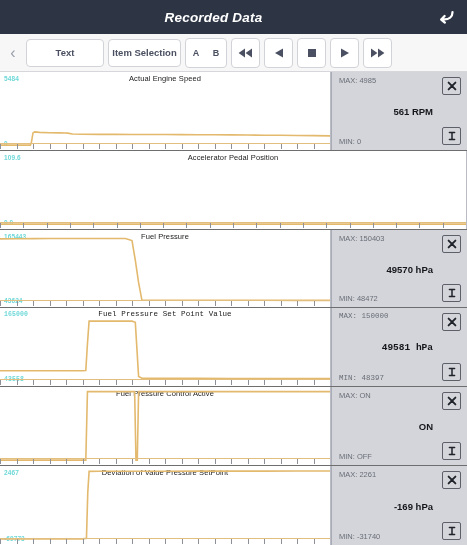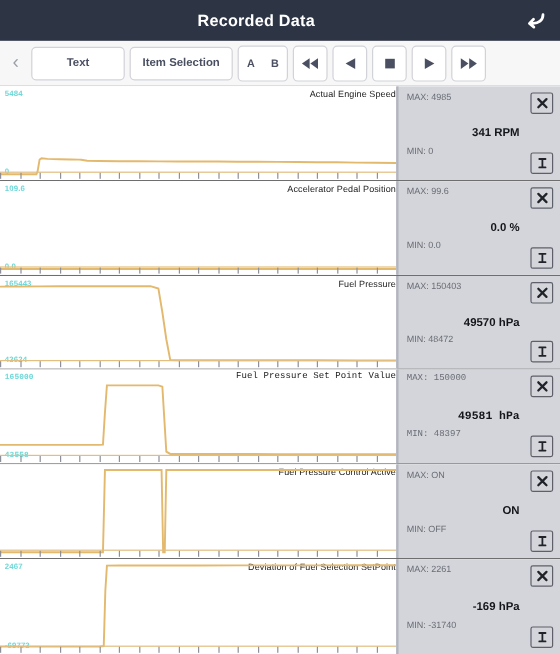--- a/index.html
+++ b/index.html
@@ -11,21 +11,21 @@
   }
   #app{width:467px;height:545px;position:relative;background:#f2f2f2;}
 
   
   .titlebar{
     height:34px;background:#2d3545;color:#ffffff;
     display:flex;align-items:center;position:relative;
   }
   .titlebar .title{
     flex:1;text-align:center;font-size:13.5px;font-weight:bold;
-    letter-spacing:.2px;
+    letter-spacing:.2px;font-style:italic;
   }
   .titlebar .backbtn{
     width:40px;height:34px;display:flex;align-items:center;justify-content:center;
     font-size:17px;color:#ffffff;
   }
   .titlebar .backbtn svg{display:block;}
 
   
   .toolbar{
     height:38px;background:#f7f7f8;border-bottom:1px solid #d7d7db;
@@ -35,21 +35,21 @@
     width:18px;height:30px;display:flex;align-items:center;justify-content:center;
     color:#9aa0ab;font-size:16px;font-weight:300;flex:none;
   }
   .tbtn{
     height:28px;background:#ffffff;border:1px solid #d2d3d8;border-radius:4px;
     display:flex;align-items:center;justify-content:center;
     font-size:9.5px;font-weight:bold;color:#4a5061;
     padding:0 8px;box-sizing:border-box;flex:none;white-space:nowrap;
   }
   .tbtn.text{width:78px;}
-  .tbtn.item{width:86px;}
+  .tbtn.item{width:73px;}
   .abgroup{
     height:28px;background:#ffffff;border:1px solid #d2d3d8;border-radius:4px;
     display:flex;align-items:stretch;overflow:hidden;flex:none;
   }
   .abgroup .ab{
     width:20px;display:flex;align-items:center;justify-content:center;
     font-size:9px;font-weight:bold;color:#4a5061;
   }
   .abgroup .timeval{
     width:58px;background:#a7a9b4;color:#ffffff;
@@ -74,41 +74,41 @@
     position:relative;flex:1;background:#ffffff;overflow:hidden;
     border-right:1px solid #b9bcc4;
   }
   .ylabel{
     position:absolute;left:4px;font-size:6.5px;font-weight:bold;
     color:#6fd8d8;letter-spacing:.1px;
   }
   .ylabel.top{top:3px;}
   .ylabel.bot{bottom:3px;}
   .plottitle{
-    position:absolute;left:0;right:0;top:2px;text-align:right;
+    position:absolute;left:0;right:0;top:2px;text-align:center;
     font-size:7.5px;color:#1b1b1b;font-weight:normal;letter-spacing:.1px;
     pointer-events:none;
   }
   .plot svg.trace{position:absolute;left:0;top:0;width:100%;height:100%;}
 
   
   .axis{position:absolute;left:0;right:0;bottom:0;height:7px;}
   .axis .base{position:absolute;left:0;right:0;top:0;height:1px;background:#e2be7f;}
   .axis .tick{position:absolute;top:1px;width:1px;height:5px;background:#8d9099;}
 
   
   .info{
     width:136px;flex:none;background:#d3d5da;position:relative;box-sizing:border-box;
     border-left:1px solid #a9acb4;
   }
   .info .maxv{
     position:absolute;left:7px;top:4px;font-size:7.5px;color:#6a6d76;font-weight:normal;
   }
   .info .minv{
-    position:absolute;left:7px;bottom:20px;font-size:7.5px;color:#6a6d76;font-weight:normal;
+    position:absolute;left:7px;bottom:4px;font-size:7.5px;color:#6a6d76;font-weight:normal;
   }
   .info .curv{
     position:absolute;left:7px;right:34px;top:50%;transform:translateY(-50%);
     text-align:right;font-size:9.5px;font-weight:bold;color:#14161b;
   }
   .iconbtn{
     position:absolute;right:6px;width:17px;height:16px;
     background:#d3d5da;border:1px solid #5d6069;border-radius:2px;
     display:flex;align-items:center;justify-content:center;
   }
@@ -201,21 +201,21 @@
             <div class="tick" style="left: 80%;"></div>
             <div class="tick" style="left: 85%;"></div>
             <div class="tick" style="left: 90%;"></div>
             <div class="tick" style="left: 95%;"></div>
             <div class="tick" style="left: 100%;"></div>
           </div>
         </div>
         <div class="info">
           <div class="maxv">MAX: 4985</div>
           <div class="minv">MIN: 0</div>
-          <div class="curv">341 RPM</div>
+          <div class="curv">561 RPM</div>
           <div class="iconbtn close">
             <svg width="10" height="10" viewBox="0 0 10 10" aria-hidden="true">
               <path d="M1.6 1.6 L8.4 8.4 M8.4 1.6 L1.6 8.4" stroke="#20232a" stroke-width="1.9" stroke-linecap="round"></path>
             </svg>
           </div>
           <div class="iconbtn ibeam">
             <svg width="10" height="10" viewBox="0 0 10 10" aria-hidden="true">
               <path d="M2.4 1.5 L7.6 1.5 M5 1.5 L5 8.5 M2.4 8.5 L7.6 8.5" stroke="#20232a" stroke-width="1.5" stroke-linecap="round"></path>
             </svg>
           </div>
@@ -245,35 +245,20 @@
             <div class="tick" style="left: 55%;"></div>
             <div class="tick" style="left: 60%;"></div>
             <div class="tick" style="left: 65%;"></div>
             <div class="tick" style="left: 70%;"></div>
             <div class="tick" style="left: 75%;"></div>
             <div class="tick" style="left: 80%;"></div>
             <div class="tick" style="left: 85%;"></div>
             <div class="tick" style="left: 90%;"></div>
             <div class="tick" style="left: 95%;"></div>
             <div class="tick" style="left: 100%;"></div>
-          </div>
-        </div>
-        <div class="info">
-          <div class="maxv">MAX: 99.6</div>
-          <div class="minv">MIN: 0.0</div>
-          <div class="curv">0.0 %</div>
-          <div class="iconbtn close">
-            <svg width="10" height="10" viewBox="0 0 10 10" aria-hidden="true">
-              <path d="M1.6 1.6 L8.4 8.4 M8.4 1.6 L1.6 8.4" stroke="#20232a" stroke-width="1.9" stroke-linecap="round"></path>
-            </svg>
-          </div>
-          <div class="iconbtn ibeam">
-            <svg width="10" height="10" viewBox="0 0 10 10" aria-hidden="true">
-              <path d="M2.4 1.5 L7.6 1.5 M5 1.5 L5 8.5 M2.4 8.5 L7.6 8.5" stroke="#20232a" stroke-width="1.5" stroke-linecap="round"></path>
-            </svg>
           </div>
         </div>
       </div>
       <div class="row" style="height: 78.8333px;">
         <div class="plot">
           <div class="ylabel top">165443</div>
           <div class="ylabel bot">43624</div>
           <div class="plottitle">Fuel Pressure</div>
           <svg class="trace" viewBox="0 0 1000 100" preserveAspectRatio="none">
             <path d="M0.0 11.4 L50.0 11.2 L100.0 11.1 L150.0 11.0 L200.0 10.9 L250.0 10.9 L300.0 10.9 L380.0 10.9 L400.0 13.5 L410.0 38.8 L420.0 67.7 L430.0 90.0 L450.0 90.2 L500.0 90.3 L600.0 90.3 L700.0 90.3 L800.0 90.3 L900.0 90.4 L1000.0 90.4" fill="none" stroke="#e3b96e" stroke-width="1.6" vector-effect="non-scaling-stroke" stroke-linejoin="miter"></path>
@@ -412,21 +397,21 @@
             <svg width="10" height="10" viewBox="0 0 10 10" aria-hidden="true">
               <path d="M2.4 1.5 L7.6 1.5 M5 1.5 L5 8.5 M2.4 8.5 L7.6 8.5" stroke="#20232a" stroke-width="1.5" stroke-linecap="round"></path>
             </svg>
           </div>
         </div>
       </div>
       <div class="row" style="height: 78.8333px;">
         <div class="plot">
           <div class="ylabel top">2467</div>
           <div class="ylabel bot">-69773</div>
-          <div class="plottitle">Deviation of Fuel Selection SetPoint</div>
+          <div class="plottitle">Deviation of Value Pressure SetPoint</div>
           <svg class="trace" viewBox="0 0 1000 100" preserveAspectRatio="none">
             <path d="M0.0 92.4 L50.0 92.4 L100.0 92.4 L150.0 92.4 L200.0 92.4 L250.0 92.4 L262.0 91.8 L266.0 33.4 L270.0 6.8 L300.0 6.7 L400.0 6.6 L500.0 6.6 L600.0 6.5 L700.0 6.5 L800.0 6.5 L900.0 6.4 L1000.0 6.4" fill="none" stroke="#e3b96e" stroke-width="1.6" vector-effect="non-scaling-stroke" stroke-linejoin="miter"></path>
           </svg>
           <div class="axis">
             <div class="base"></div>
             <div class="tick" style="left: 0%;"></div>
             <div class="tick" style="left: 5%;"></div>
             <div class="tick" style="left: 10%;"></div>
             <div class="tick" style="left: 15%;"></div>
             <div class="tick" style="left: 20%;"></div>

